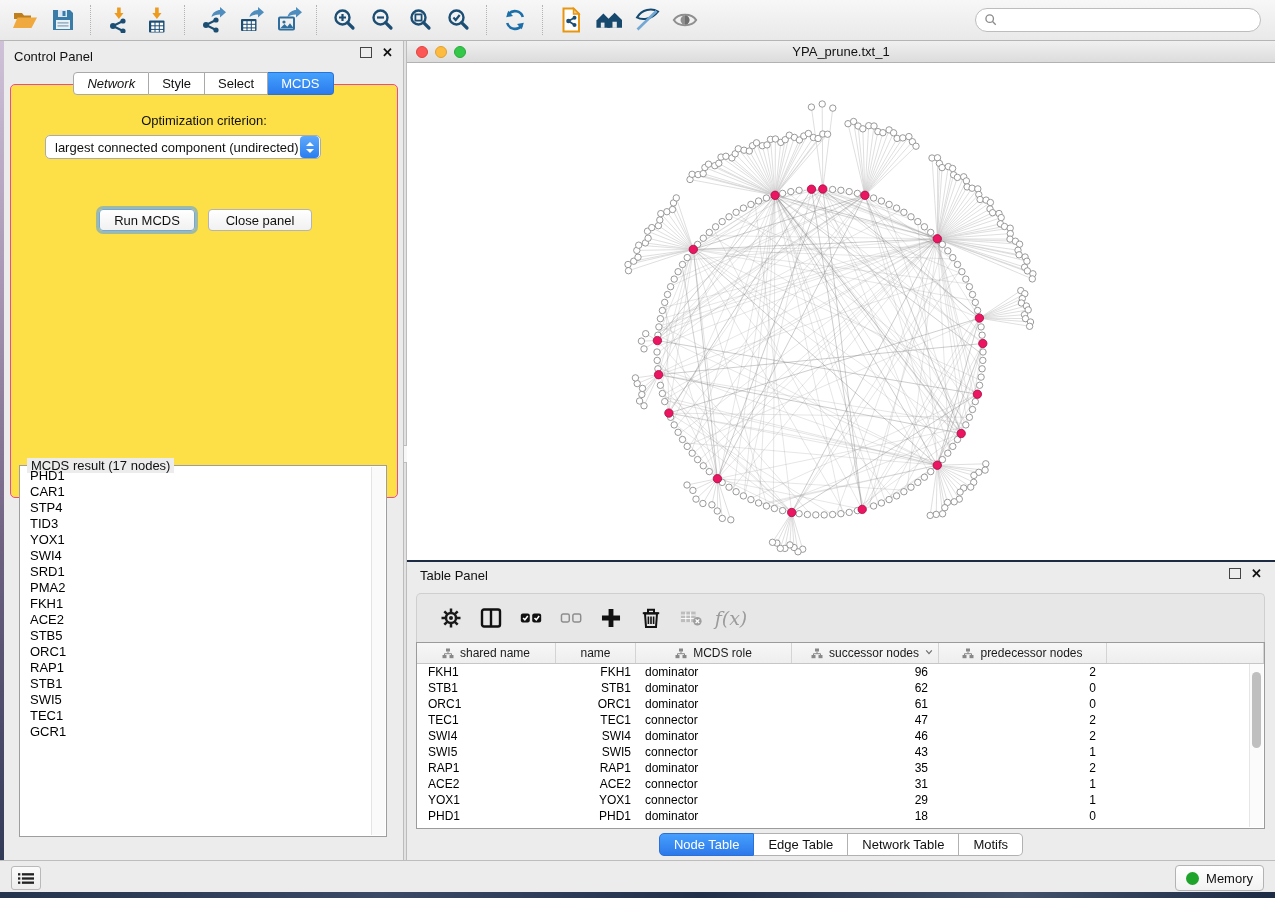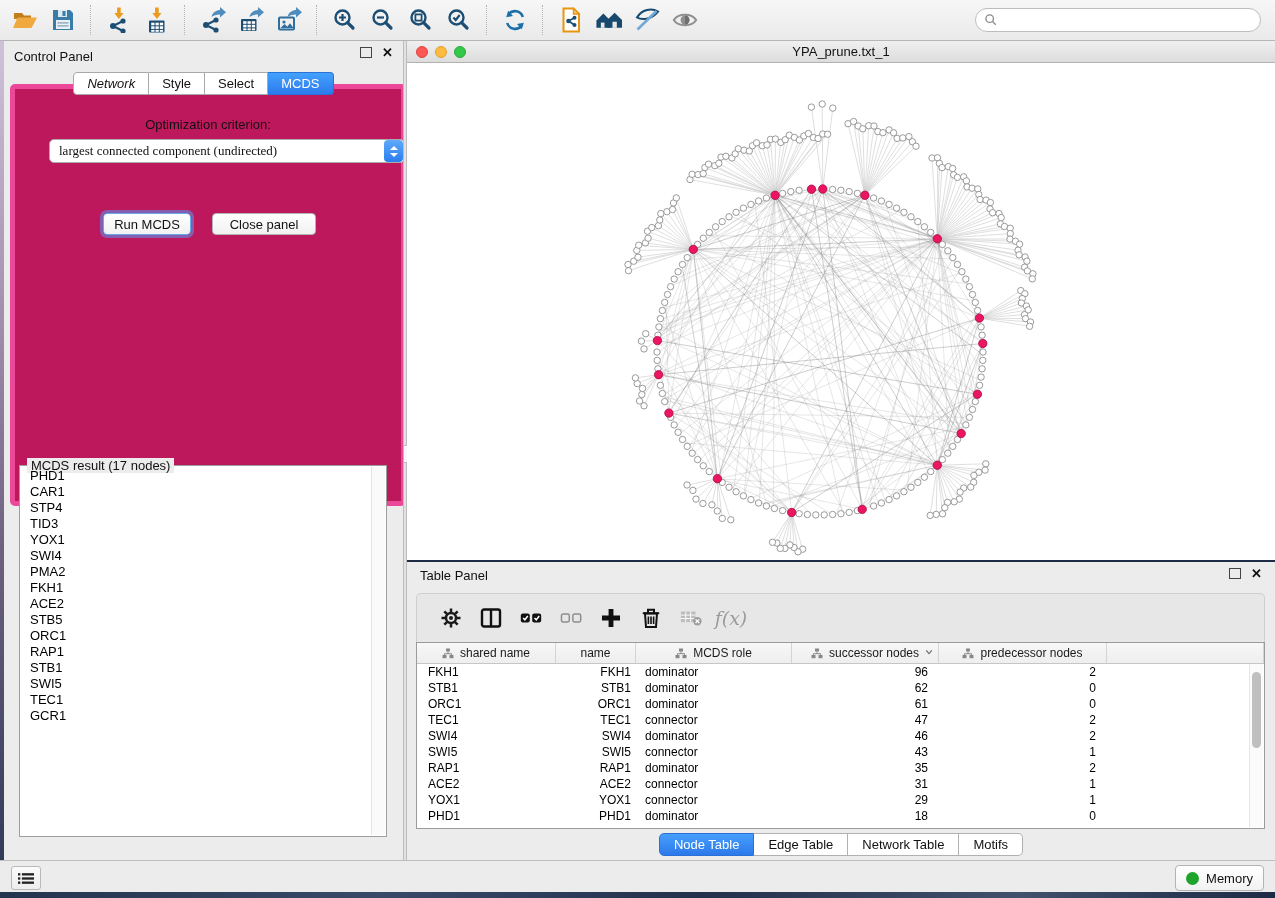--- a/index.html
+++ b/index.html
@@ -21,23 +21,23 @@
   .control-panel{left:4px;top:41px;width:399px;height:819px;background:#ececec;}
   .cp-title{left:10px;top:8px;font-size:13px;color:#111;}
   .win-icons{position:absolute;top:6px;right:10px;display:flex;gap:10px;align-items:center;}
   .float-icon{width:10px;height:9px;border:1.5px solid #444;display:inline-block;}
   .close-icon{font-size:13px;font-weight:bold;color:#111;line-height:10px;}
   .cp-tabs{left:0;top:31px;width:399px;display:flex;justify-content:center;z-index:3;}
   .cp-tab{height:21px;line-height:21px;padding:0 13px;font-size:13px;background:#fff;border:1px solid #a9a9a9;border-left:none;color:#111;}
   .cp-tab:first-child{border-left:1px solid #a9a9a9;border-radius:4px 0 0 4px;font-style:italic;}
   .cp-tab:last-child{border-radius:0 4px 4px 0;}
   .cp-tab.sel{background:linear-gradient(#44a1fd,#2c7bed);color:#fff;border-color:#2a72d8;}
-  .cp-inner{left:6px;top:43px;width:386px;height:412px;background:#be185d;border:5px solid #ec4899;border-radius:5px;}
+  .cp-inner{left:6px;top:43px;width:386px;height:412px;background:#fde047;border:1px solid #ec4899;border-radius:5px;}
   .opt-label{left:0;top:28px;width:100%;text-align:center;font-size:13px;color:#111;}
-  .opt-select{left:34px;top:50px;width:356px;height:24px;background:#fff;border:1px solid #ababab;border-radius:5px;display:flex;align-items:center;box-sizing:border-box;font-family:Liberation Serif, serif;}
+  .opt-select{left:34px;top:50px;width:276px;height:24px;background:#fff;border:1px solid #ababab;border-radius:5px;display:flex;align-items:center;box-sizing:border-box;}
   .opt-select .val{flex:1;font-size:13px;padding-left:9px;color:#111;white-space:nowrap;overflow:hidden;}
   .stepper{width:19px;height:22px;border-radius:4px;background:linear-gradient(#5fa9fb,#2a7df0);margin-right:1px;display:flex;flex-direction:column;align-items:center;justify-content:center;gap:3px;}
   .stepper i{width:0;height:0;border-left:4px solid transparent;border-right:4px solid transparent;}
   .stepper .up{border-bottom:4px solid #fff;}
   .stepper .dn{border-top:4px solid #fff;}
   .cp-btn{height:22px;background:linear-gradient(#ffffff,#f1f1f1);border:1px solid #b4b4b4;border-radius:4px;font-size:13px;color:#111;display:flex;align-items:center;justify-content:center;box-sizing:border-box;}
   .cp-btn.focus{box-shadow:0 0 0 3px rgba(81,154,245,.55);border-color:#6ea7e8;}
   .groupbox{left:15px;top:424px;width:366px;height:370px;border:1px solid #9e9e9e;background:#fff;}
   .group-label{position:absolute;left:7px;top:-8px;background:#ececec;padding:0 4px;font-size:13px;color:#111;}
   .mcds-list{position:absolute;left:1px;top:2px;right:14px;bottom:1px;overflow:hidden;}
@@ -312,32 +312,33 @@
         </div>
     <div class="abs cp-inner">
       <div class="abs opt-label">Optimization criterion:</div>
       <div class="abs opt-select">
         <span class="val">largest connected component (undirected)</span>
         <span class="stepper">
               <i class="up"></i>
               <i class="dn"></i>
             </span>
       </div>
-      <div class="abs cp-btn focus" style="left:88px;top:124px;width:88px;">Run MCDS</div>
+      <div class="abs cp-btn focus" style="left:88px;top:124px;width:96px;">Run MCDS</div>
       <div class="abs cp-btn" style="left:197px;top:124px;width:104px;">Close panel</div>
     </div>
     <div class="abs groupbox">
       <span class="group-label">MCDS result (17 nodes)</span>
       <div class="mcds-list" id="mcds-list">
             <div class="mcds-item">PHD1</div>
             <div class="mcds-item">CAR1</div>
             <div class="mcds-item">STP4</div>
             <div class="mcds-item">TID3</div>
             <div class="mcds-item">YOX1</div>
             <div class="mcds-item">SWI4</div>
+            <div class="mcds-item">SRD1</div>
             <div class="mcds-item">PMA2</div>
             <div class="mcds-item">FKH1</div>
             <div class="mcds-item">ACE2</div>
             <div class="mcds-item">STB5</div>
             <div class="mcds-item">ORC1</div>
             <div class="mcds-item">RAP1</div>
             <div class="mcds-item">STB1</div>
             <div class="mcds-item">SWI5</div>
             <div class="mcds-item">TEC1</div>
             <div class="mcds-item">GCR1</div>

